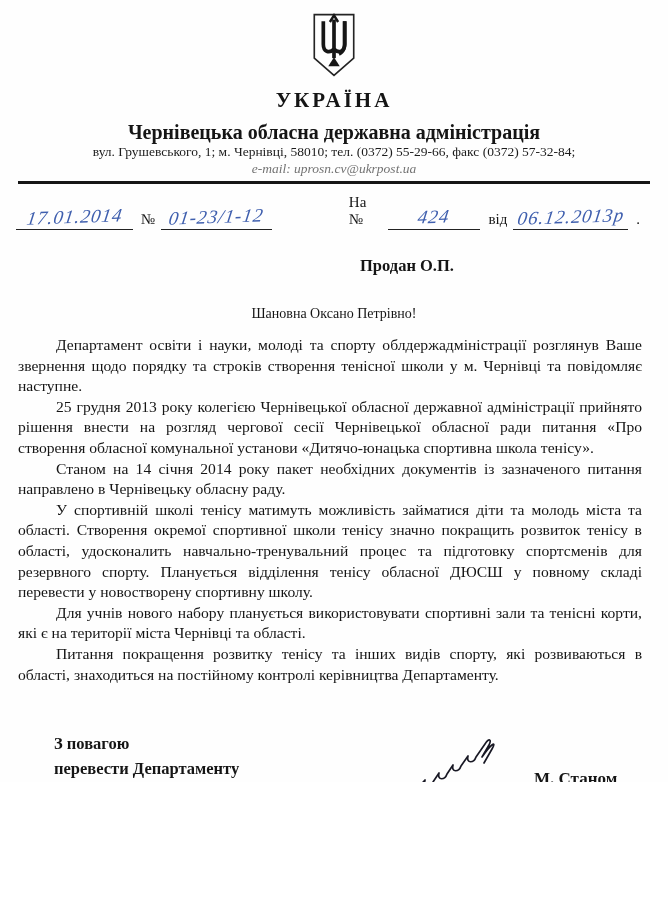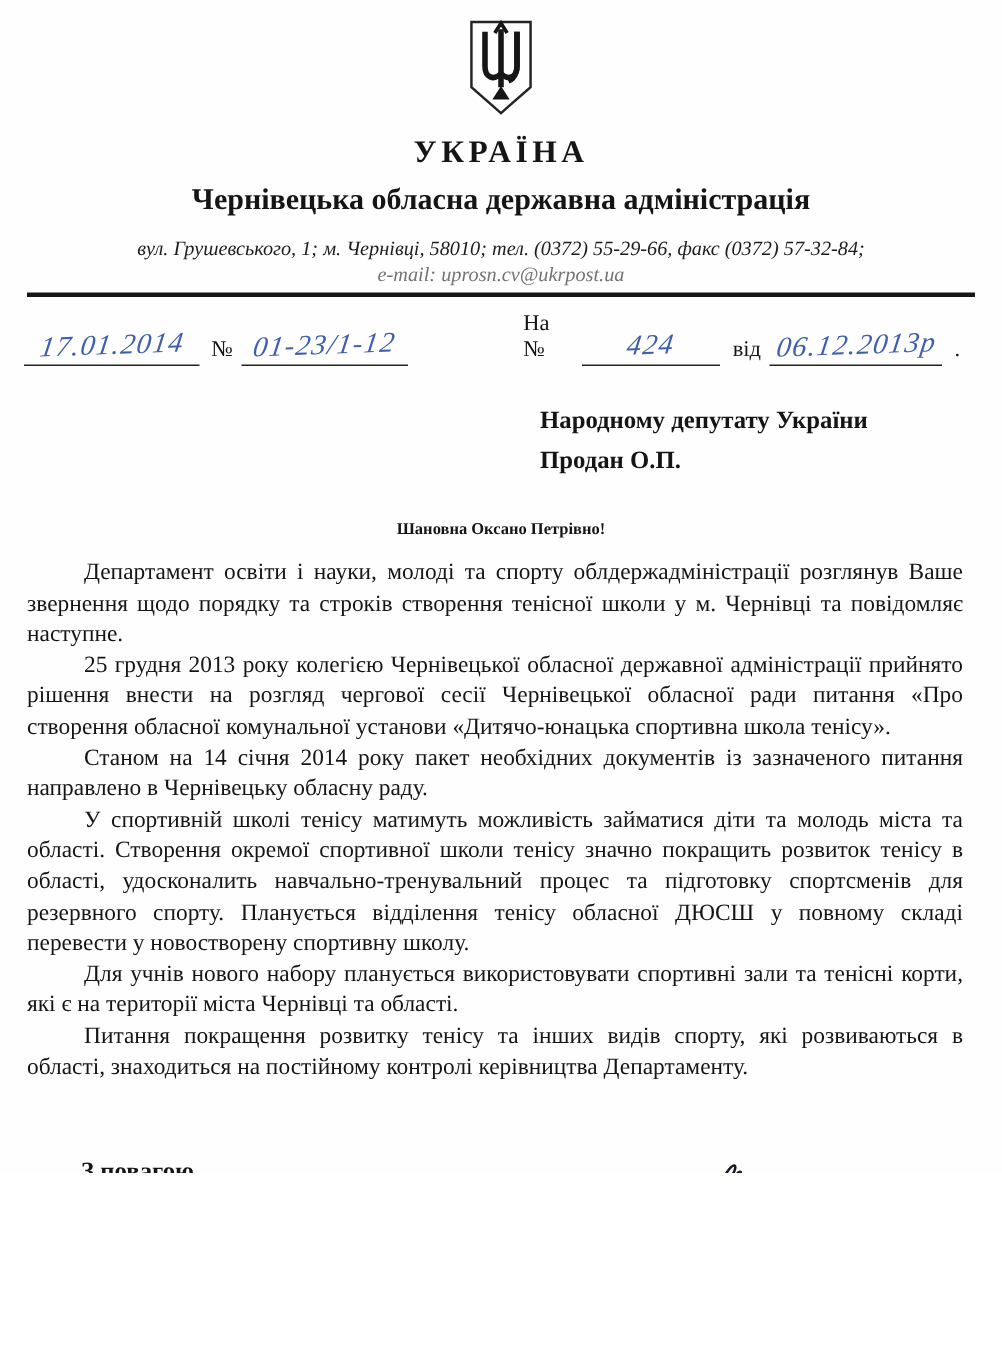--- a/index.html
+++ b/index.html
@@ -23,22 +23,22 @@
   }
   .org1 {
     text-align: center; font-weight: bold; font-size: 20px;
     margin-top: 8px;
   }
   .org2 {
     text-align: center; font-weight: bold; font-size: 16.5px;
     letter-spacing: 0.6px; margin-top: 4px;
   }
   .addr {
-    text-align: center; font-style: italic; font-size: 13.5px;
-    margin-top: 13px; color: #1c1c1c;
+    text-align: center; font-size: 13.5px;
+    margin-top: 0; color: #1c1c1c;
   }
   .email {
     text-align: center; font-style: italic; font-size: 13.5px;
     margin-top: 1px; color: #737373;
   }
   .rule { height: 3px; background: #161616; margin: 4px 18px 0 18px; }
 
   
   .refline {
     display: flex; align-items: flex-end;
@@ -66,21 +66,21 @@
   .period { padding-bottom: 2px; }
 
   
   .recipient {
     margin: 22px 0 0 360px;
     font-weight: bold; font-size: 16.5px; line-height: 27px;
   }
 
   
   .salutation {
-    text-align: center; font-weight: bold; font-size: 11px;
+    text-align: center; font-weight: normal; font-size: 14px;
     margin-top: 27px;
   }
   .body-text {
     margin: 13px 26px 0 18px;
     font-size: 15.6px; line-height: 20.6px;
     text-align: justify;
   }
   .body-text p { margin: 0; text-indent: 38px; }
 
   
@@ -136,21 +136,20 @@
       <span class="hw">424</span>
     </span>
     <span class="lbl">від</span>
     <span class="field f-indate">
       <span class="hw">06.12.2013р</span>
     </span>
     <span class="lbl period">.</span>
   </div>
 
   <div class="recipient">
-    <div>Народному депутату України</div>
     <div>Продан О.П.</div>
   </div>
 
   <div class="salutation">Шановна Оксано Петрівно!</div>
 
   <div class="body-text">
     <p>Департамент освіти і науки, молоді та спорту облдержадміністрації розглянув Ваше звернення щодо порядку та строків створення тенісної школи у м. Чернівці та повідомляє наступне.</p>
     <p>25 грудня 2013 року колегією Чернівецької обласної державної адміністрації прийнято рішення внести на розгляд чергової сесії Чернівецької обласної ради питання «Про створення обласної комунальної установи «Дитячо-юнацька спортивна школа тенісу».</p>
     <p>Станом на 14 січня 2014 року пакет необхідних документів із зазначеного питання направлено в Чернівецьку обласну раду.</p>
     <p>У спортивній школі тенісу матимуть можливість займатися діти та молодь міста та області. Створення окремої спортивної школи тенісу значно покращить розвиток тенісу в області, удосконалить навчально-тренувальний процес та підготовку спортсменів для резервного спорту. Планується відділення тенісу обласної ДЮСШ у повному складі перевести у новостворену спортивну школу.</p>

